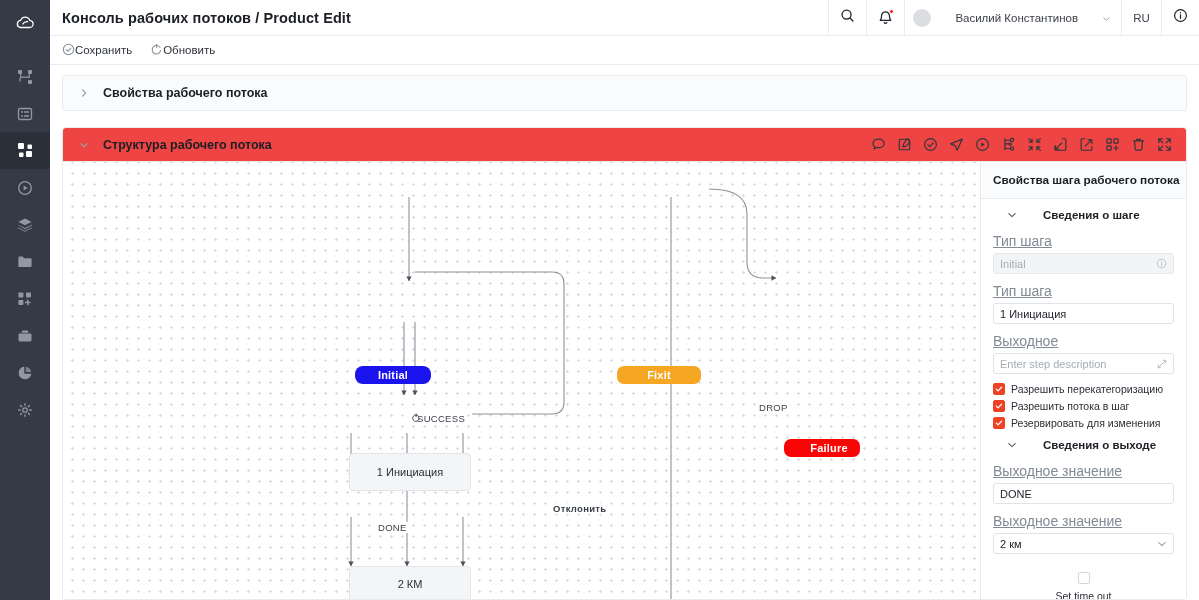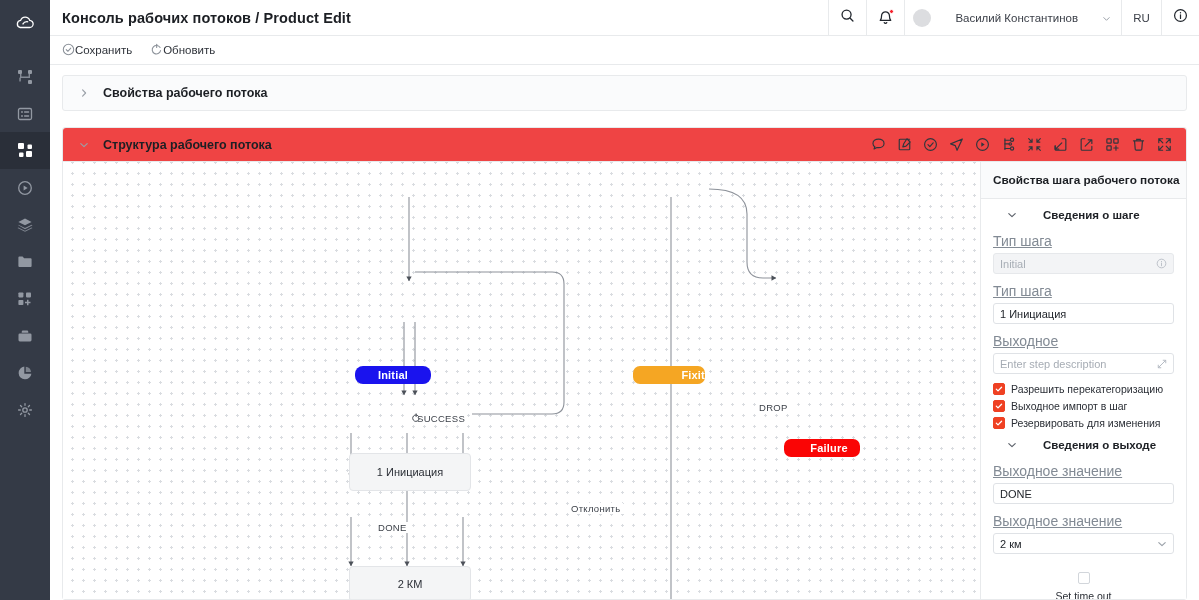--- a/index.html
+++ b/index.html
@@ -504,21 +504,21 @@
 
                 <path d="M608,35 L608,455"></path>
 
                 <path d="M646,27 Q684,27 684,52 L684,100 Q684,116 700,116 L713,116" marker-end="url(#ah)"></path>
               </g>
             </svg>
 
             <div class="node node-pill node-initial" style="left:292px; top:204px; width:76px; height:18px;border-radius:8px;">
               <span>Initial</span>
             </div>
-            <div class="node node-pill node-fixit" style="left:570px; top:204px; width:72px; height:18px;justify-content:flex-end;">
+            <div class="node node-pill node-fixit" style="left:554px; top:204px; width:84px; height:18px;">
               <span>Fixit</span>
             </div>
             <div class="node node-pill node-failure" style="left:721px; top:277px; width:76px; height:18px;">
               <span>Failure</span>
             </div>
 
             <div class="node node-box" style="left:286px; top:291px; width:122px; height:38px;">
               <span>1 Инициация</span>
             </div>
             <div class="node node-box" style="left:286px; top:404px; width:122px; height:36px;">
@@ -531,21 +531,21 @@
                   <path d="M12.4 5.6A5.2 5.2 0 1 0 13 9.4" stroke-linecap="round"></path>
                     <path d="M8.2 1.4v4.2" stroke-linecap="round"></path>
                 </svg>
               </span>
               <span>SUCCESS</span>
             </div>
             <div class="edge-label" style="left:313px; top:360px;">
               <span>DONE</span>
             </div>
 
-            <div class="edge-label" style="left:506px; top:341px;">
+            <div class="edge-label" style="left:488px; top:341px;font-weight:bold;">
               <span>Отклонить</span>
             </div>
 
             <div class="edge-label" style="left:694px; top:240px;">
               <span>DROP</span>
             </div>
 
           </div>
 
           <aside class="panel">
@@ -596,21 +596,21 @@
                   </svg>
                 </span>
                 <span>Разрешить перекатегоризацию</span>
               </div>
               <div class="cbrow">
                 <span class="cb on">
                   <svg width="8" height="8" viewBox="0 0 10 10" fill="none" stroke="#fff" stroke-width="1.6">
                     <path d="M1.6 5.2l2.2 2.2 4.4-4.6" stroke-linecap="round" stroke-linejoin="round"></path>
                   </svg>
                 </span>
-                <span>Выходное импорт в шаг</span>
+                <span>Разрешить потока в шаг</span>
               </div>
               <div class="cbrow">
                 <span class="cb on">
                   <svg width="8" height="8" viewBox="0 0 10 10" fill="none" stroke="#fff" stroke-width="1.6">
                     <path d="M1.6 5.2l2.2 2.2 4.4-4.6" stroke-linecap="round" stroke-linejoin="round"></path>
                   </svg>
                 </span>
                 <span>Резервировать для изменения</span>
               </div>
 

